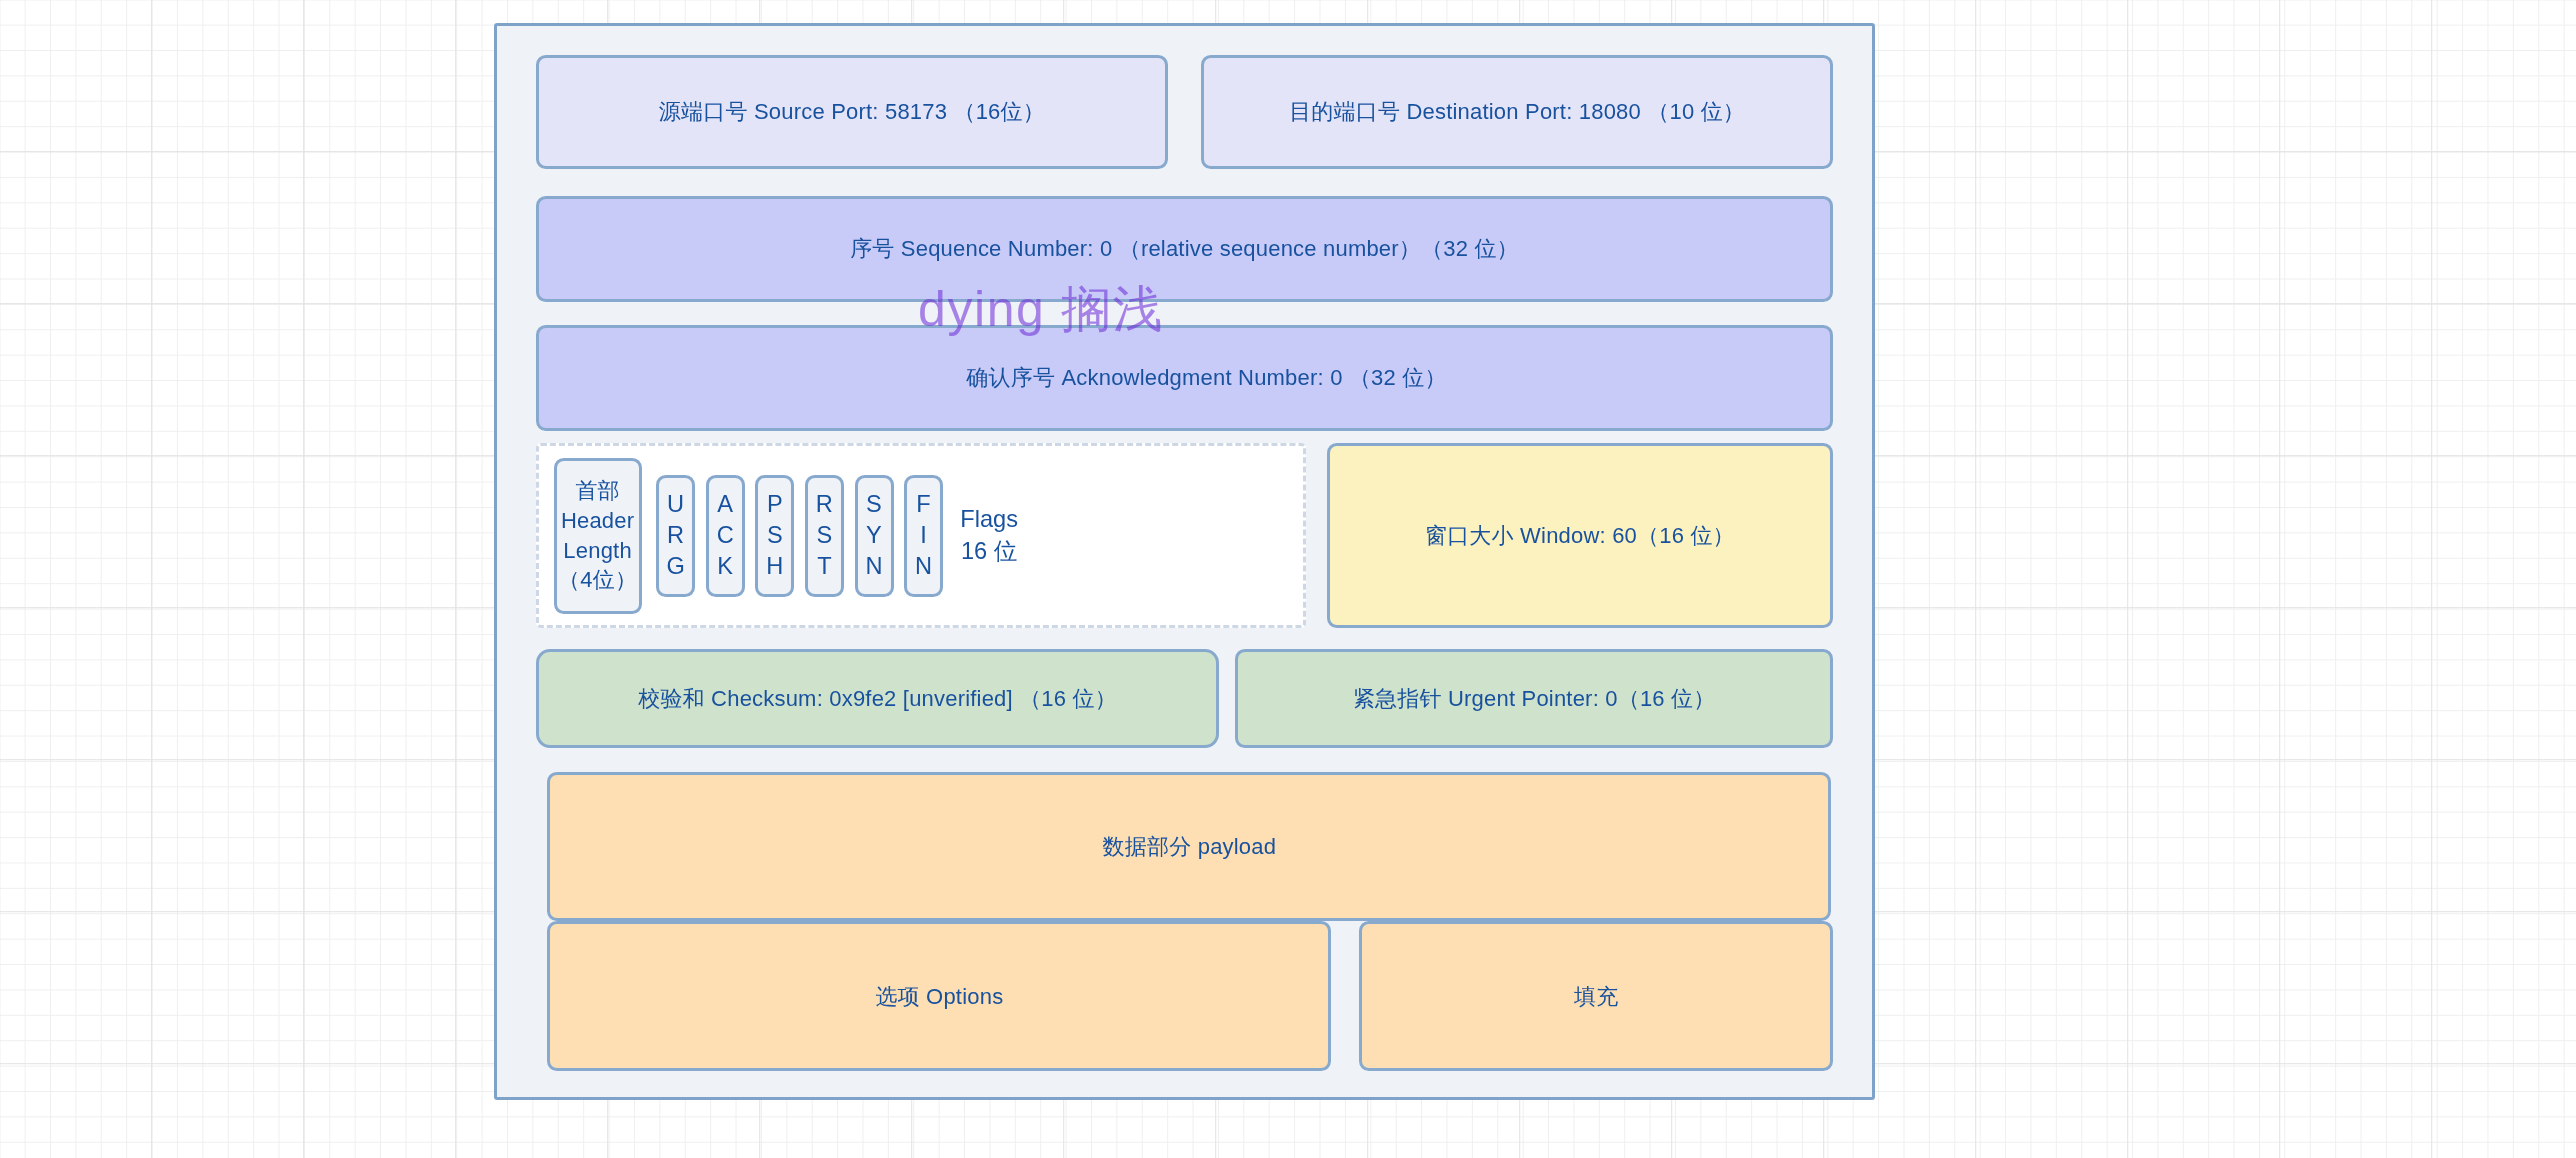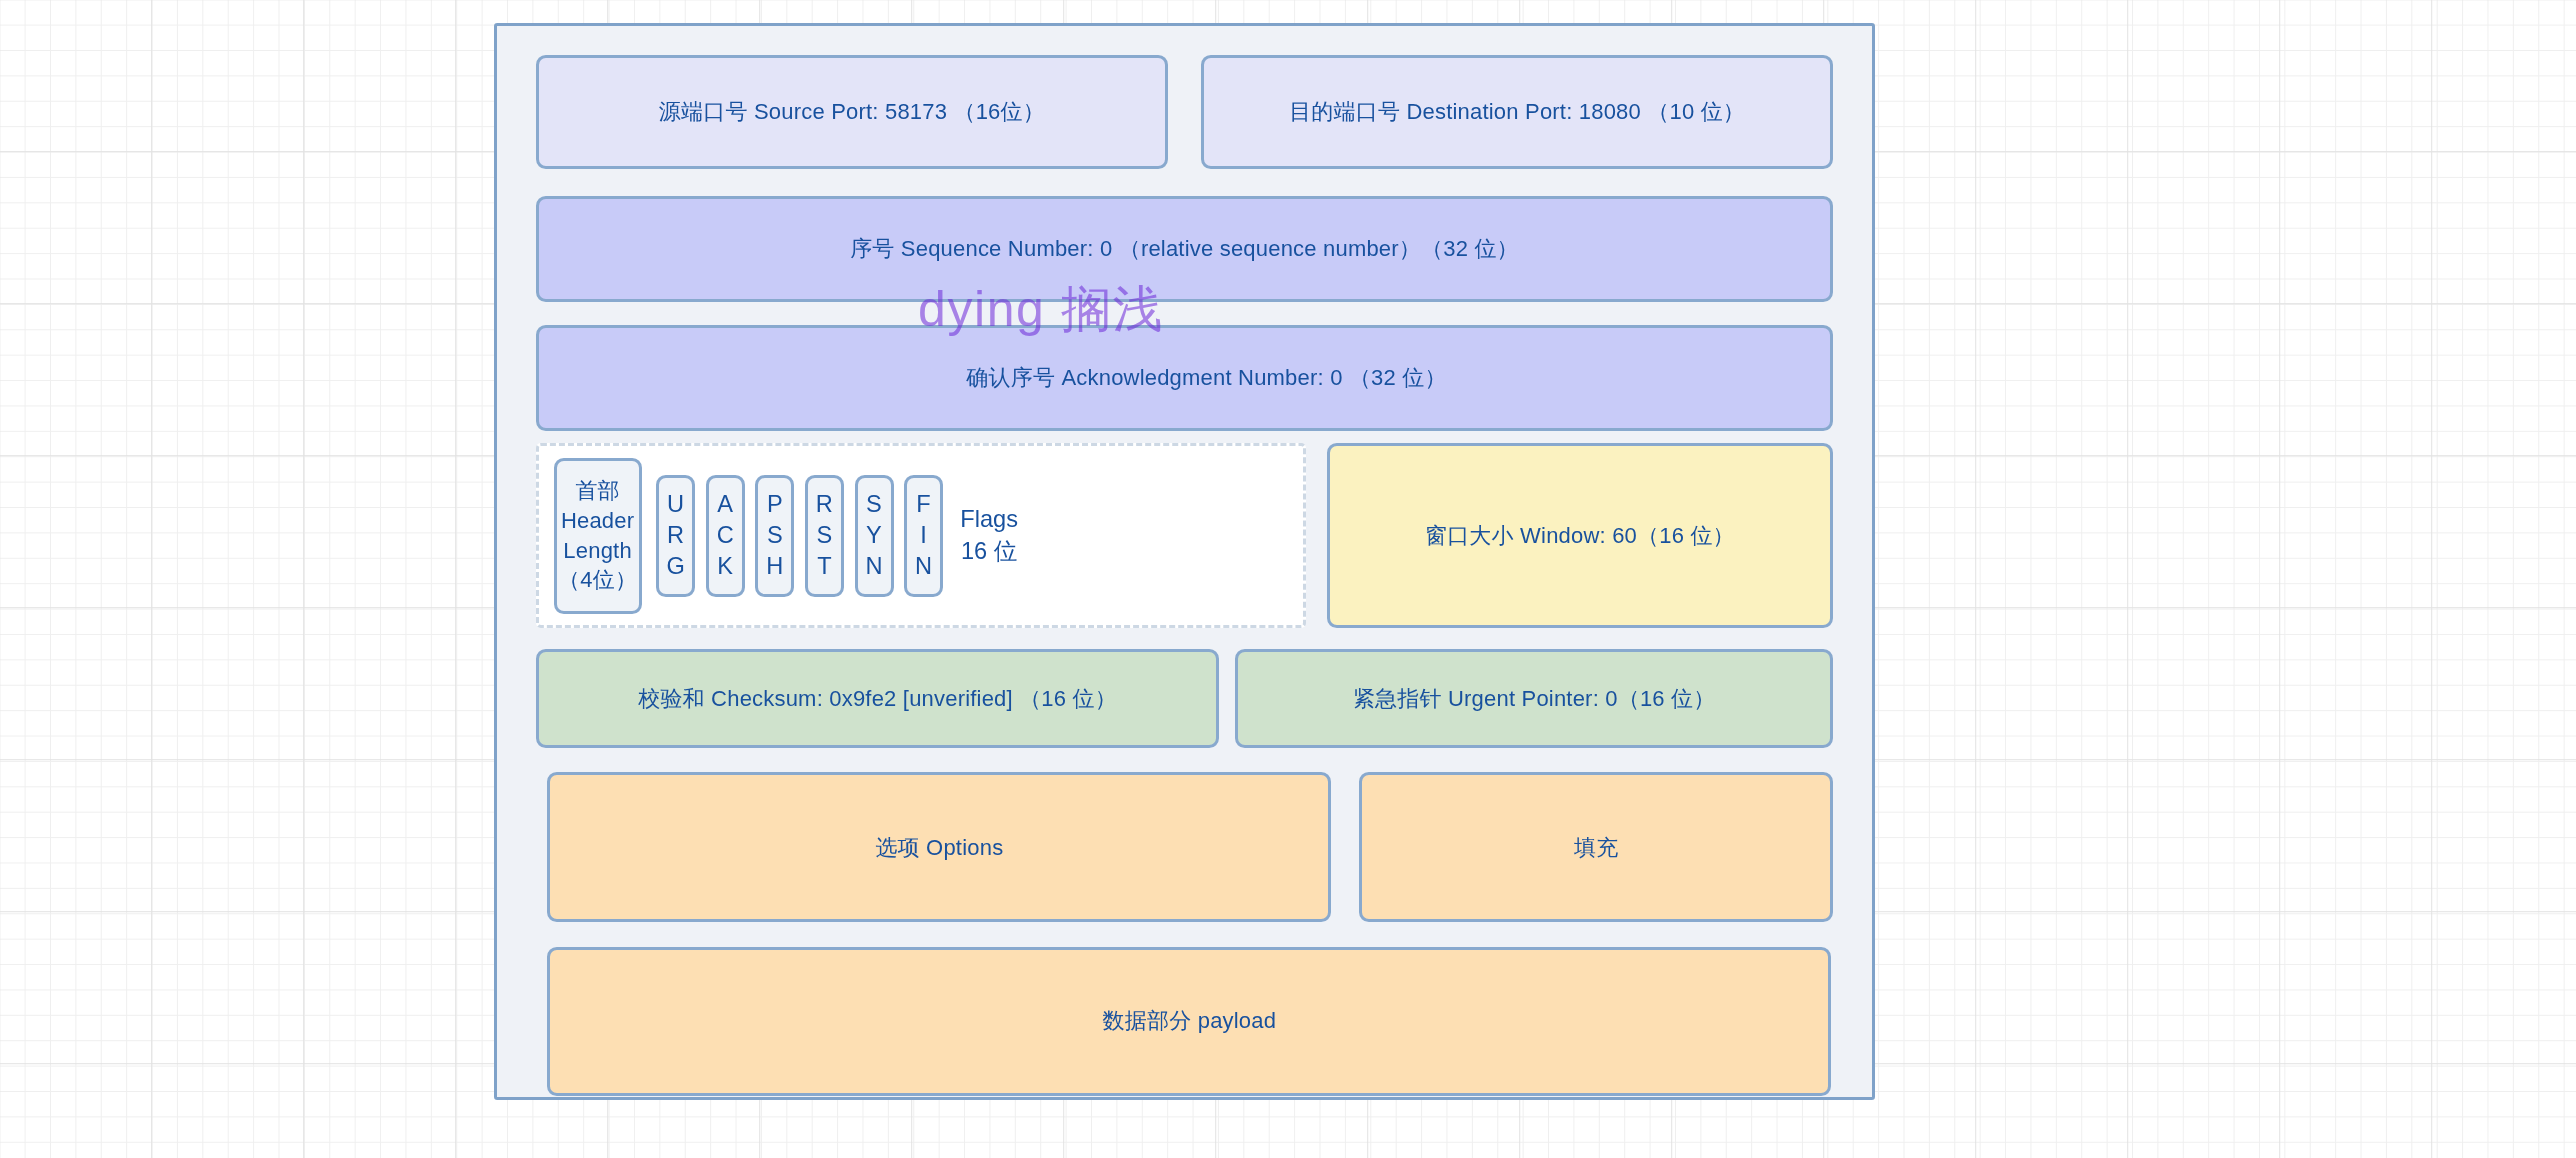--- a/index.html
+++ b/index.html
@@ -129,21 +129,21 @@
     margin-left: 6.5px;
     white-space: pre-line;
   }
 
   .row-flags .gap { width: 21px; }
 
   #window-box { width: 509px; height: 185px; }
 
   
   .row-check { margin-bottom: 24.4px; }
-  #checksum-box       { width: 687px; height: 99px; }
+  #checksum-box       { width: 687px; height: 99px; border-radius: 14px; }
   .row-check .gap     { width: 16.3px; }
   #urgent-pointer-box { width: 601px; height: 99px; }
 
   
   .row-options { margin-bottom: 24.4px; margin-left: 11.4px; }
   #options-box  { width: 793px; height: 150px; }
   .row-options .gap { width: 28.4px; }
   #padding-box  { width: 479px; height: 150px; }
 
   
@@ -227,27 +227,27 @@
 
       <div id="window-box" class="field fill-window">窗口大小 Window: 60（16 位）</div>
     </div>
 
     <div class="row row-check">
       <div id="checksum-box" class="field fill-green">校验和 Checksum: 0x9fe2 [unverified] （16 位）</div>
       <div class="gap"></div>
       <div id="urgent-pointer-box" class="field fill-green">紧急指针 Urgent Pointer: 0（16 位）</div>
     </div>
 
+    <div class="row row-payload">
+      <div id="payload-box" class="field fill-orange">数据部分 payload</div>
+    </div>
+
     <div class="row row-options">
       <div id="options-box" class="field fill-orange">选项 Options</div>
       <div class="gap"></div>
       <div id="padding-box" class="field fill-orange">填充</div>
     </div>
 
-    <div class="row row-payload">
-      <div id="payload-box" class="field fill-orange">数据部分 payload</div>
-    </div>
-
   </div>
 </div>
 
 <div id="watermark">dying 搁浅</div>
 
 
 </body></html>

